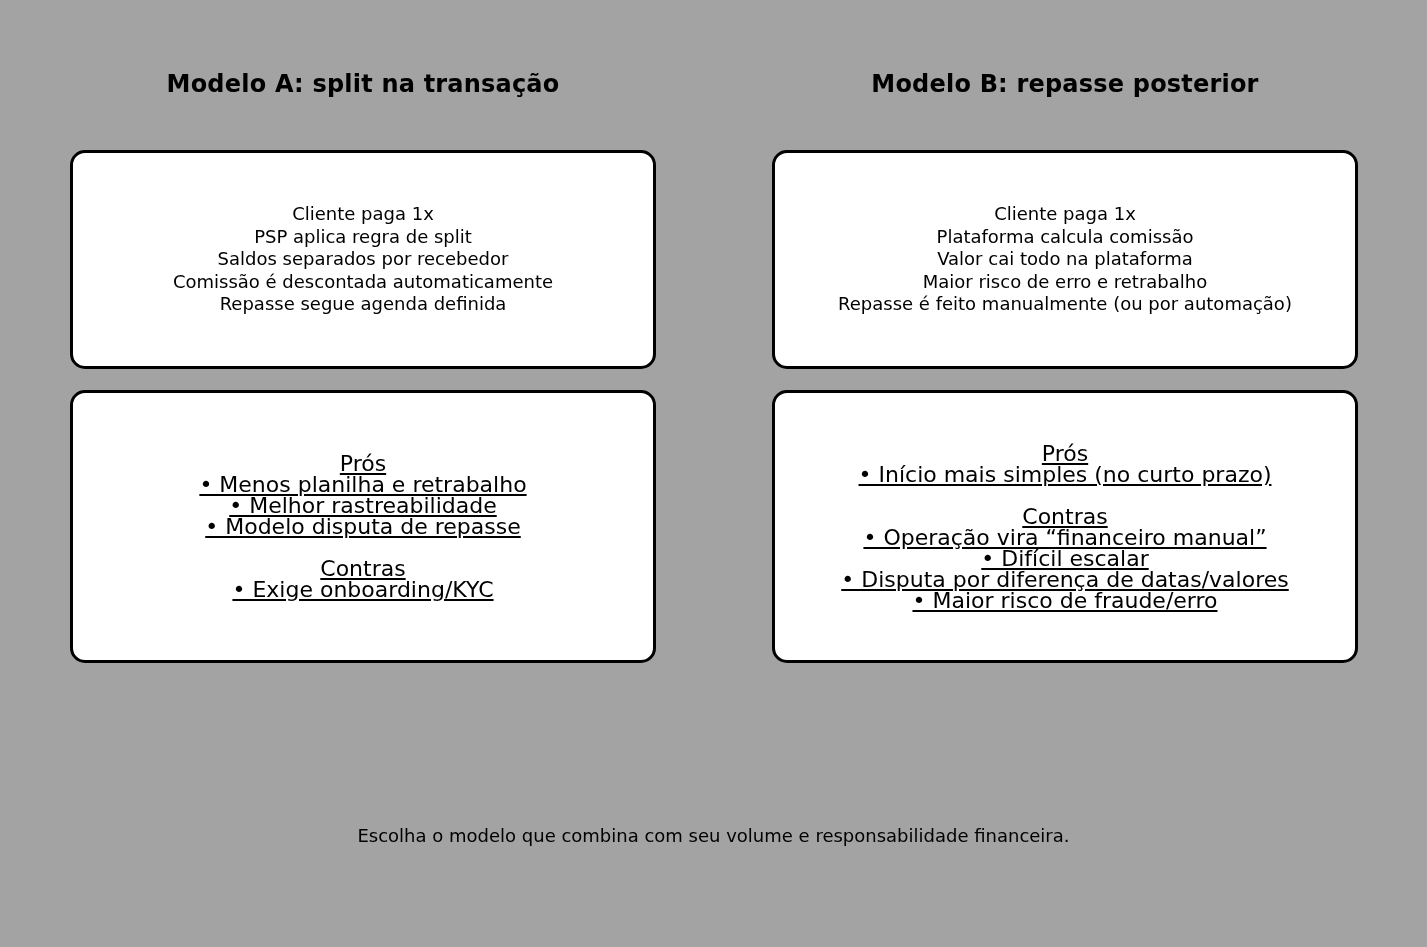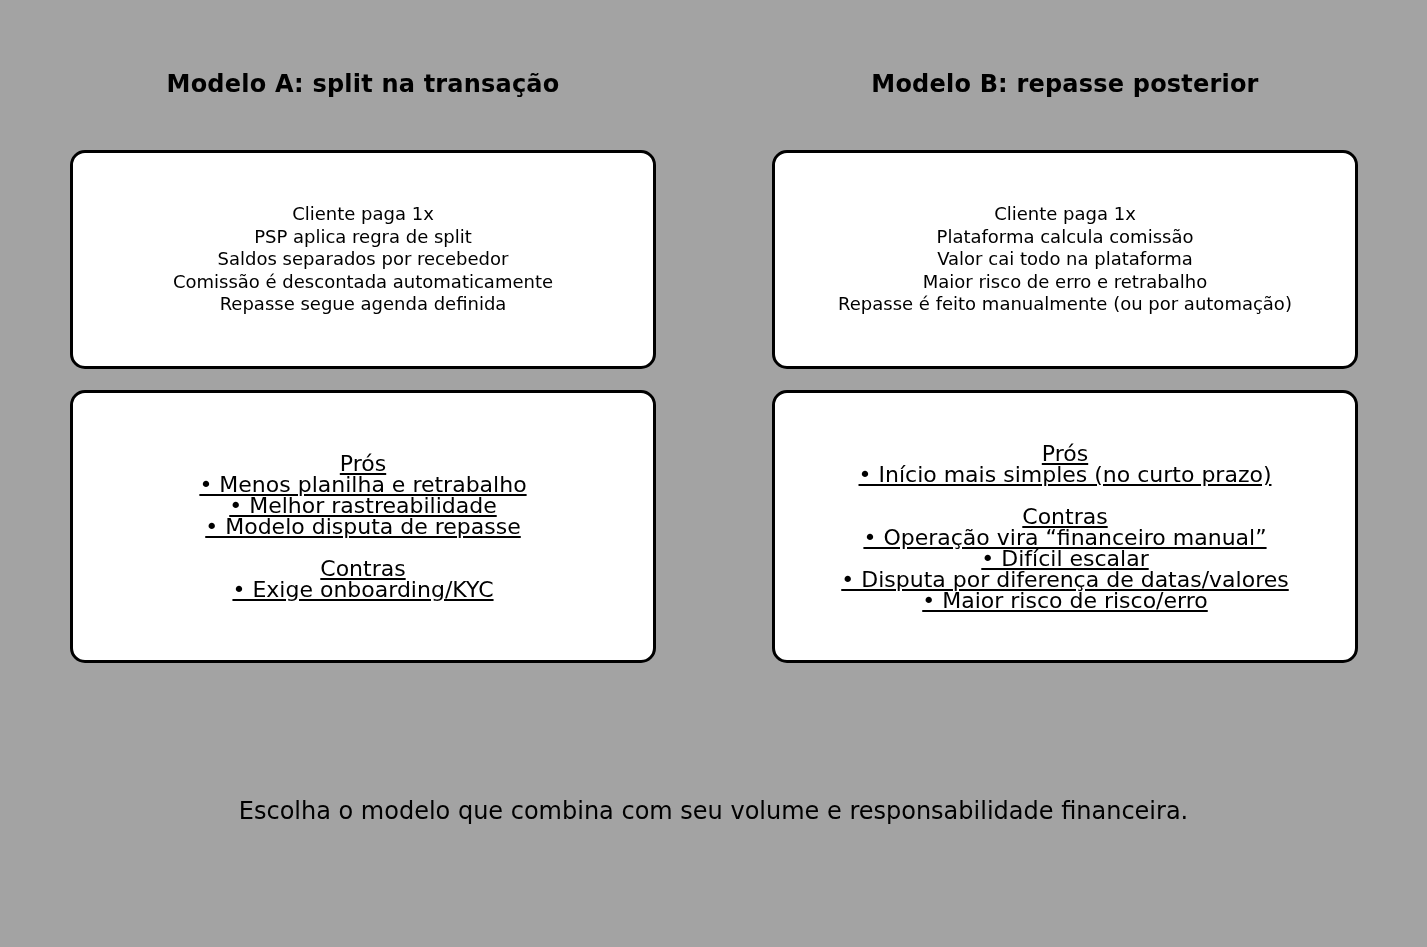--- a/index.html
+++ b/index.html
@@ -61,23 +61,24 @@
   }
 
   .footer {
     position: absolute;
     left: 0;
     top: 800px;
     width: 1427px;
     text-align: center;
   }
   .footer .tline {
-    font-size: 24px;
+    font-size: 18px;
     line-height: 23px;
     min-height: 23px;
+    margin-top: 24px;
   }
 </style>
 </head>
 <body>
 
 <div class="canvas">
 
   <div class="col-title" id="title-a">Modelo A: split na transação</div>
 
   <div class="col-title" id="title-b">Modelo B: repasse posterior</div>
@@ -109,20 +110,20 @@
   </div>
 
   <div class="box lower" id="box-b-proscons">
     <div class="tline">Prós</div>
     <div class="tline">• Início mais simples (no curto prazo)</div>
     <div class="tline"></div>
     <div class="tline">Contras</div>
     <div class="tline">• Operação vira “financeiro manual”</div>
     <div class="tline">• Difícil escalar</div>
     <div class="tline">• Disputa por diferença de datas/valores</div>
-    <div class="tline">• Maior risco de risco/erro</div>
+    <div class="tline">• Maior risco de fraude/erro</div>
   </div>
 
   <div class="footer">
     <div class="tline">Escolha o modelo que combina com seu volume e responsabilidade financeira.</div>
   </div>
 
 </div>
 
 </body></html>

